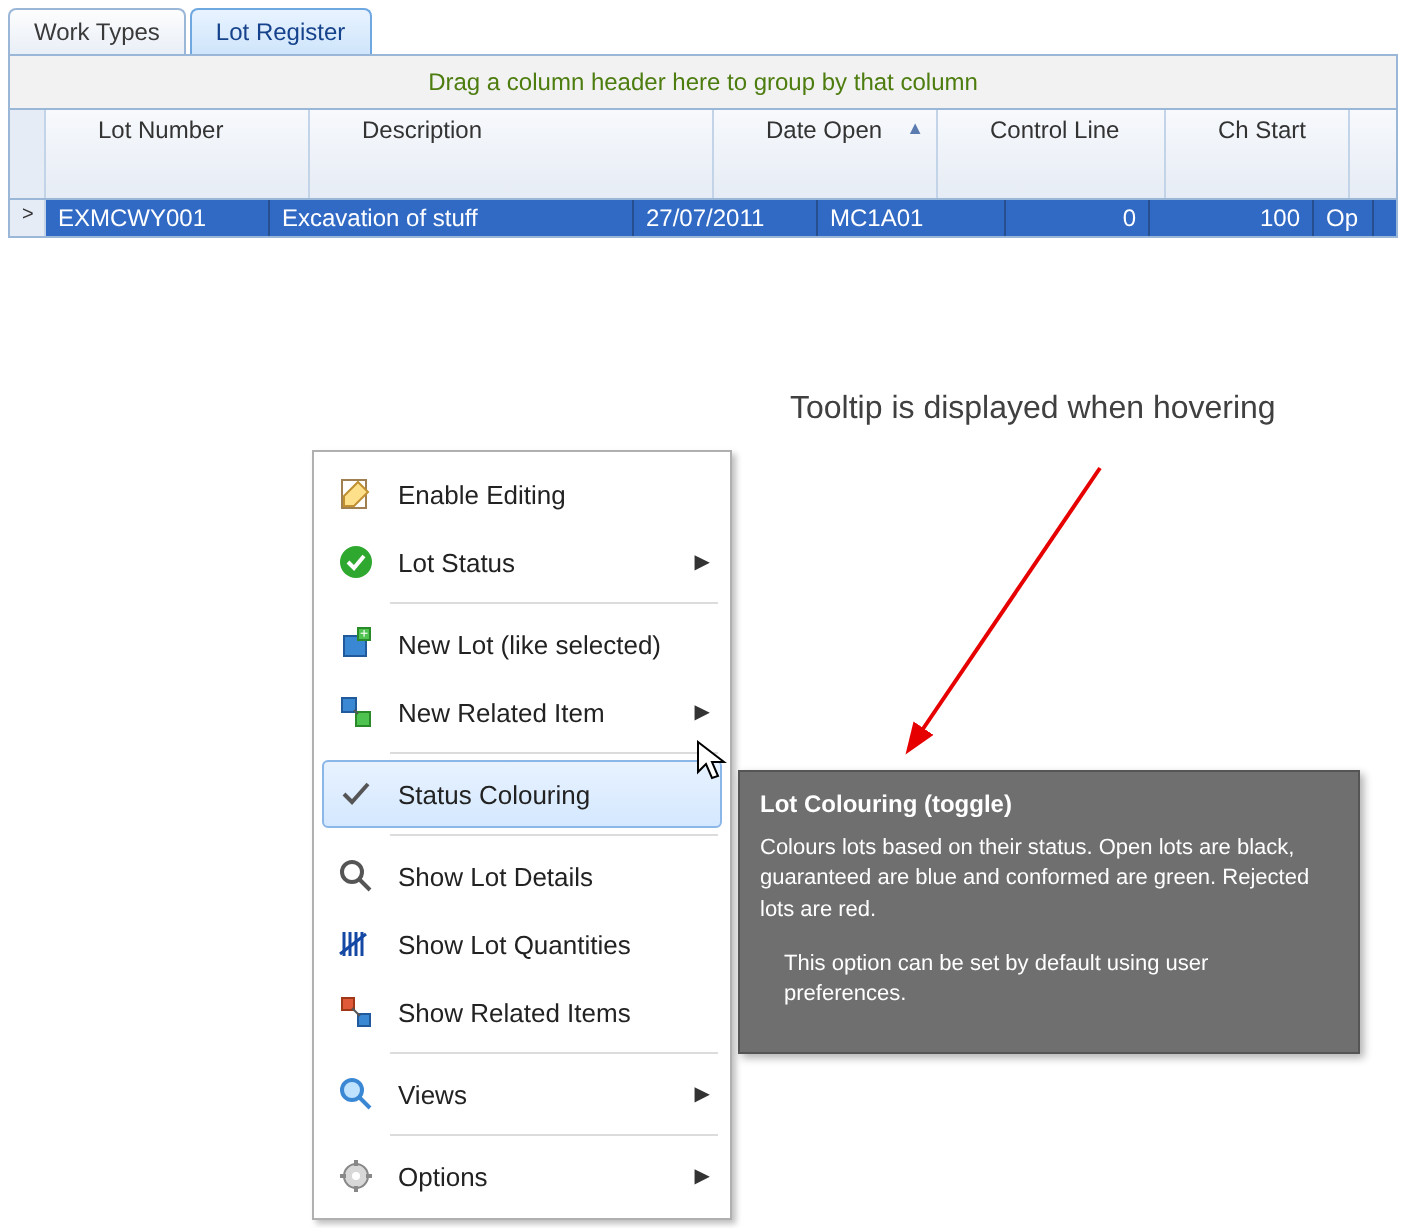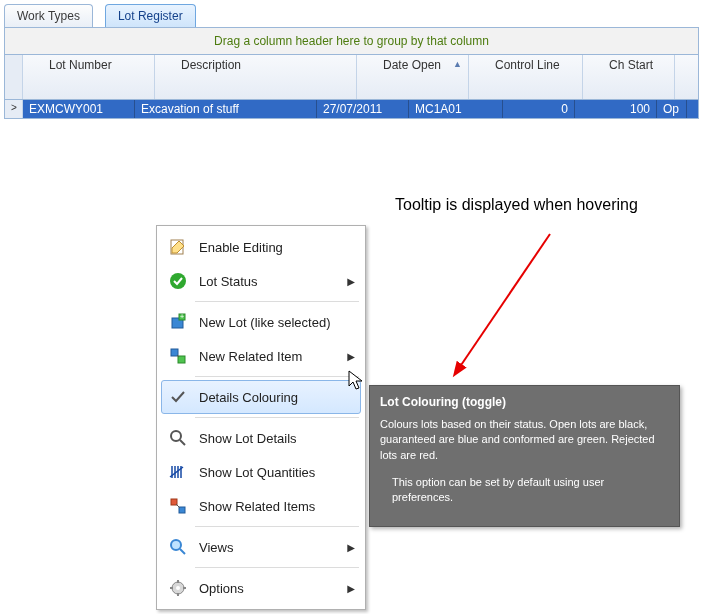--- a/index.html
+++ b/index.html
@@ -29,21 +29,20 @@
     border-radius: 4px 4px 0 0;
     background: linear-gradient(#fdfdfd, #e9eff7);
     color: #3a3a3a;
     cursor: pointer;
   }
   .tab.active {
     background: linear-gradient(#e8f3ff, #cfe5fb);
     border-color: #6fa7e0;
     color: #15428b;
     font-weight: 500;
-    margin-left: 10px;
   }
 
   
   .group-bar {
     margin: 0 4px;
     border: 1px solid #9bb7d8;
     background: #f2f2f2;
     color: #4d7c0f;
     padding: 6px 8px;
     text-align: center;
@@ -103,21 +102,21 @@
   .col-ctrl { width: 94px; flex: 0 0 94px; }
   .col-chs { width: 72px; flex: 0 0 72px; text-align: right; }
   .col-che { width: 82px; flex: 0 0 82px; text-align: right; }
   .col-status { width: 30px; flex: 0 0 30px; }
 
   
   .annotation {
     position: absolute;
     left: 395px;
     top: 196px;
-    color: #000000;
+    color: #404040;
     font-size: 16px;
   }
   .arrow {
     position: absolute;
     left: 440px;
     top: 224px;
   }
 
   
   .context-menu {
@@ -291,21 +290,21 @@
   </div>
 
   <div class="cm-sep"></div>
 
   <div class="cm-item highlight">
     <span class="cm-icon">
       <svg width="18" height="18">
           <path d="M3 9 L7 13 L15 4" stroke="#555" stroke-width="2" fill="none"></path>
         </svg>
     </span>
-    <span>Details Colouring</span>
+    <span>Status Colouring</span>
   </div>
 
   <div class="cm-sep"></div>
 
   <div class="cm-item">
     <span class="cm-icon">
       <svg width="18" height="18">
           <circle cx="7" cy="7" r="5" fill="none" stroke="#555" stroke-width="2"></circle>
           <line x1="11" y1="11" x2="16" y2="16" stroke="#555" stroke-width="2"></line>
         </svg>

